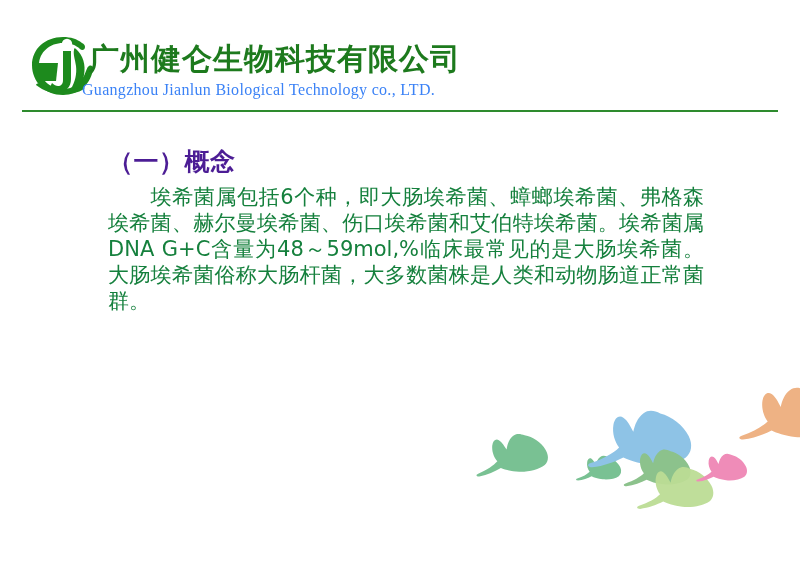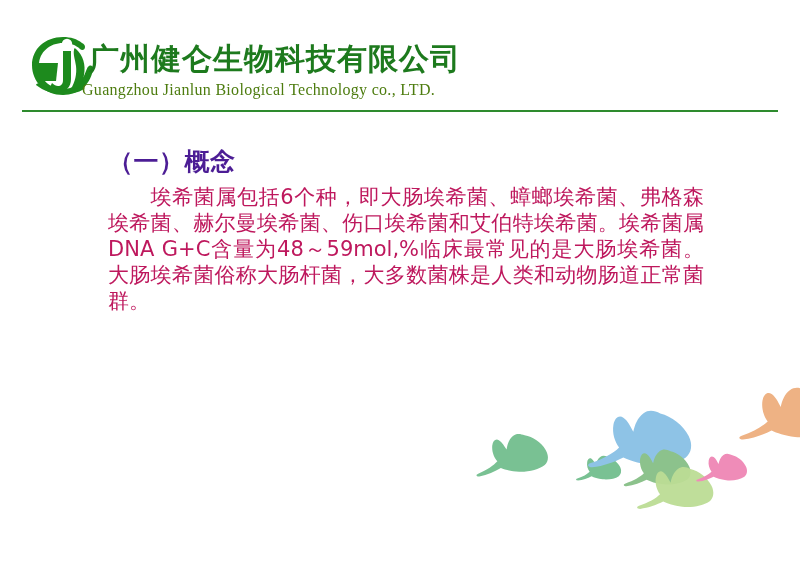--- a/index.html
+++ b/index.html
@@ -49,21 +49,21 @@
     white-space: nowrap;
   }
   .logo-text-en {
     position: absolute;
     left: 82px;
     top: 76px;
     font-family: "Liberation Serif", "DejaVu Serif", serif;
     font-size: 16px;
     line-height: 20px;
     letter-spacing: 0.3px;
-    color: #4d7c0f;
+    color: #3b82f6;
     white-space: nowrap;
   }
   .header-rule {
     position: absolute;
     left: 22px;
     top: 106px;
     width: 756px;
     height: 2px;
     background: #2e8b2e;
   }
@@ -81,21 +81,21 @@
     font-weight: bold;
     line-height: 32px;
     color: #4c1d95;
     margin: 0 0 6px 0;
     letter-spacing: 0.5px;
   }
   .body-para {
     font-family: "DejaVu Sans", sans-serif;
     font-size: 21px;
     line-height: 26px;
-    color: #be185d;
+    color: #15803d;
     margin: 0;
     width: 596px;
     text-align: justify;
     text-justify: inter-character;
   }
   .body-para .indent { display: inline-block; width: 42px; }
 
   
   .leaves {
     position: absolute;

